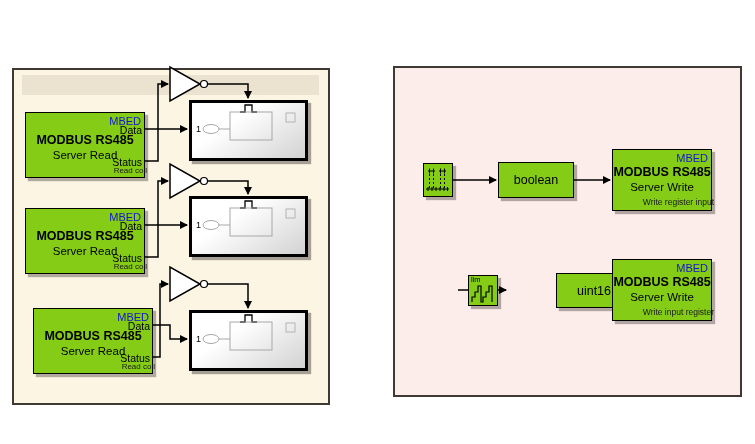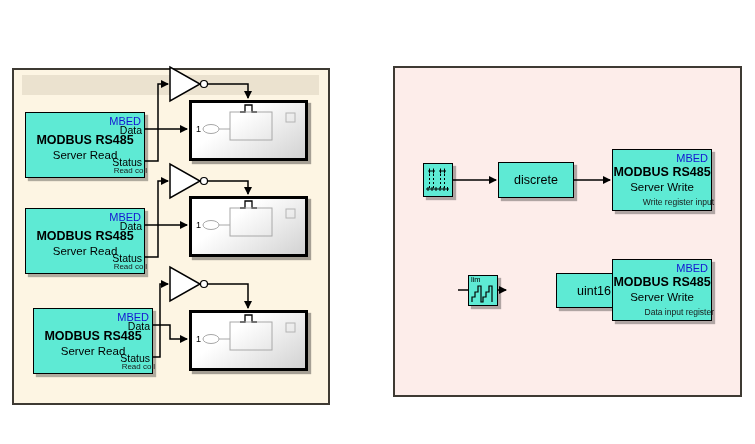--- a/index.html
+++ b/index.html
@@ -9,21 +9,21 @@
   }
   .title{
     position:absolute;top:8px;left:0;width:100%;text-align:center;
     font-size:21px;font-weight:bold;letter-spacing:0.2px;
   }
   .panel{position:absolute;border:2px solid #3e3a33;box-sizing:border-box;}
   .panel-left{left:12px;top:68px;width:318px;height:337px;background:#fdf5e3;}
   .panel-right{left:393px;top:66px;width:349px;height:331px;background:#fdedea;}
   .strip{position:absolute;left:8px;top:5px;width:297px;height:20px;background:#ebe2cf;}
   .blk{
-    position:absolute;background:#5eead4;border:1px solid #000;box-sizing:border-box;
+    position:absolute;background:#84cc16;border:1px solid #000;box-sizing:border-box;
     box-shadow:3px 3px 1px rgba(0,0,0,0.30);z-index:2;
   }
   .read-blk,.write-blk{font-size:12.5px;}
   .mbed{position:absolute;top:2px;right:3px;font-size:11px;color:#1414d2;}
   .blk-title{position:absolute;left:0;width:100%;text-align:center;font-weight:bold;font-size:12.5px;}
   .blk-sub{position:absolute;left:0;width:100%;text-align:center;font-weight:normal;font-size:11.5px;}
   .blk-cap{position:absolute;left:3px;width:100%;text-align:right;font-size:8px;color:#1a1a1a;}
   .port-label{position:absolute;right:2px;font-size:10.5px;}
   .conv-blk{display:flex;align-items:center;justify-content:center;font-size:12.5px;}
   .subsys{
@@ -153,21 +153,21 @@
         <path d="M4,7 H11 M15,7 H22"></path>
         <path d="M5.5,4.5 V9.5 M9.5,4.5 V9.5 M16.5,4.5 V9.5 M20.5,4.5 V9.5"></path>
         <path d="M5.5,10 V24 M9.5,10 V24 M16.5,10 V24 M20.5,10 V24" stroke-dasharray="2,2"></path>
         <path d="M2,25 H25"></path>
         <path d="M4,23 V27 M8,23 V27 M12,23 V27 M16,23 V27 M20,23 V27 M23.5,23 V27"></path>
       </g>
     </svg>
   </div>
 
   <div class="blk conv-blk" style="left:498px;top:162px;width:76px;height:36px;">
-    <span>discrete</span>
+    <span>boolean</span>
   </div>
 
   <div class="blk write-blk" style="left:612px;top:149px;width:100px;height:62px;">
     <span class="mbed">MBED</span>
     <div class="blk-title" style="top:15px;">MODBUS RS485</div>
     <div class="blk-sub" style="top:31px;">Server Write</div>
     <div class="blk-cap" style="top:47px;font-size:8.5px;">Write register input</div>
   </div>
 
   <div class="blk src-blk" style="left:428px;top:275px;width:30px;height:31px;margin-left:40px;">
@@ -178,17 +178,17 @@
   </div>
 
   <div class="blk conv-blk" style="left:508px;top:273px;width:76px;height:35px;margin-left:48px;">
     <span>uint16</span>
   </div>
 
   <div class="blk write-blk" style="left:612px;top:259px;width:100px;height:62px;">
     <span class="mbed">MBED</span>
     <div class="blk-title" style="top:15px;">MODBUS RS485</div>
     <div class="blk-sub" style="top:31px;">Server Write</div>
-    <div class="blk-cap" style="top:47px;font-size:8.5px;">Data input register</div>
+    <div class="blk-cap" style="top:47px;font-size:8.5px;">Write input register</div>
   </div>
 
 
 </div>
 
 </body></html>

